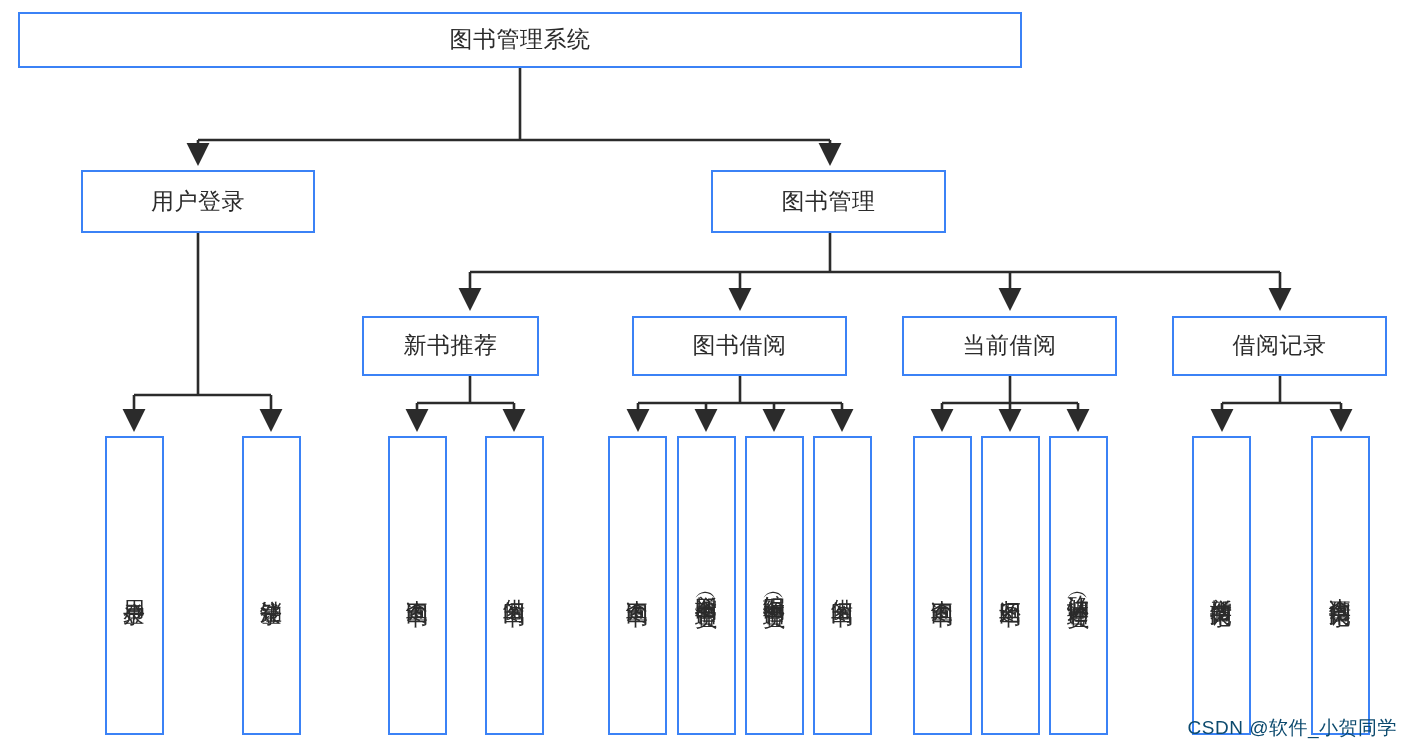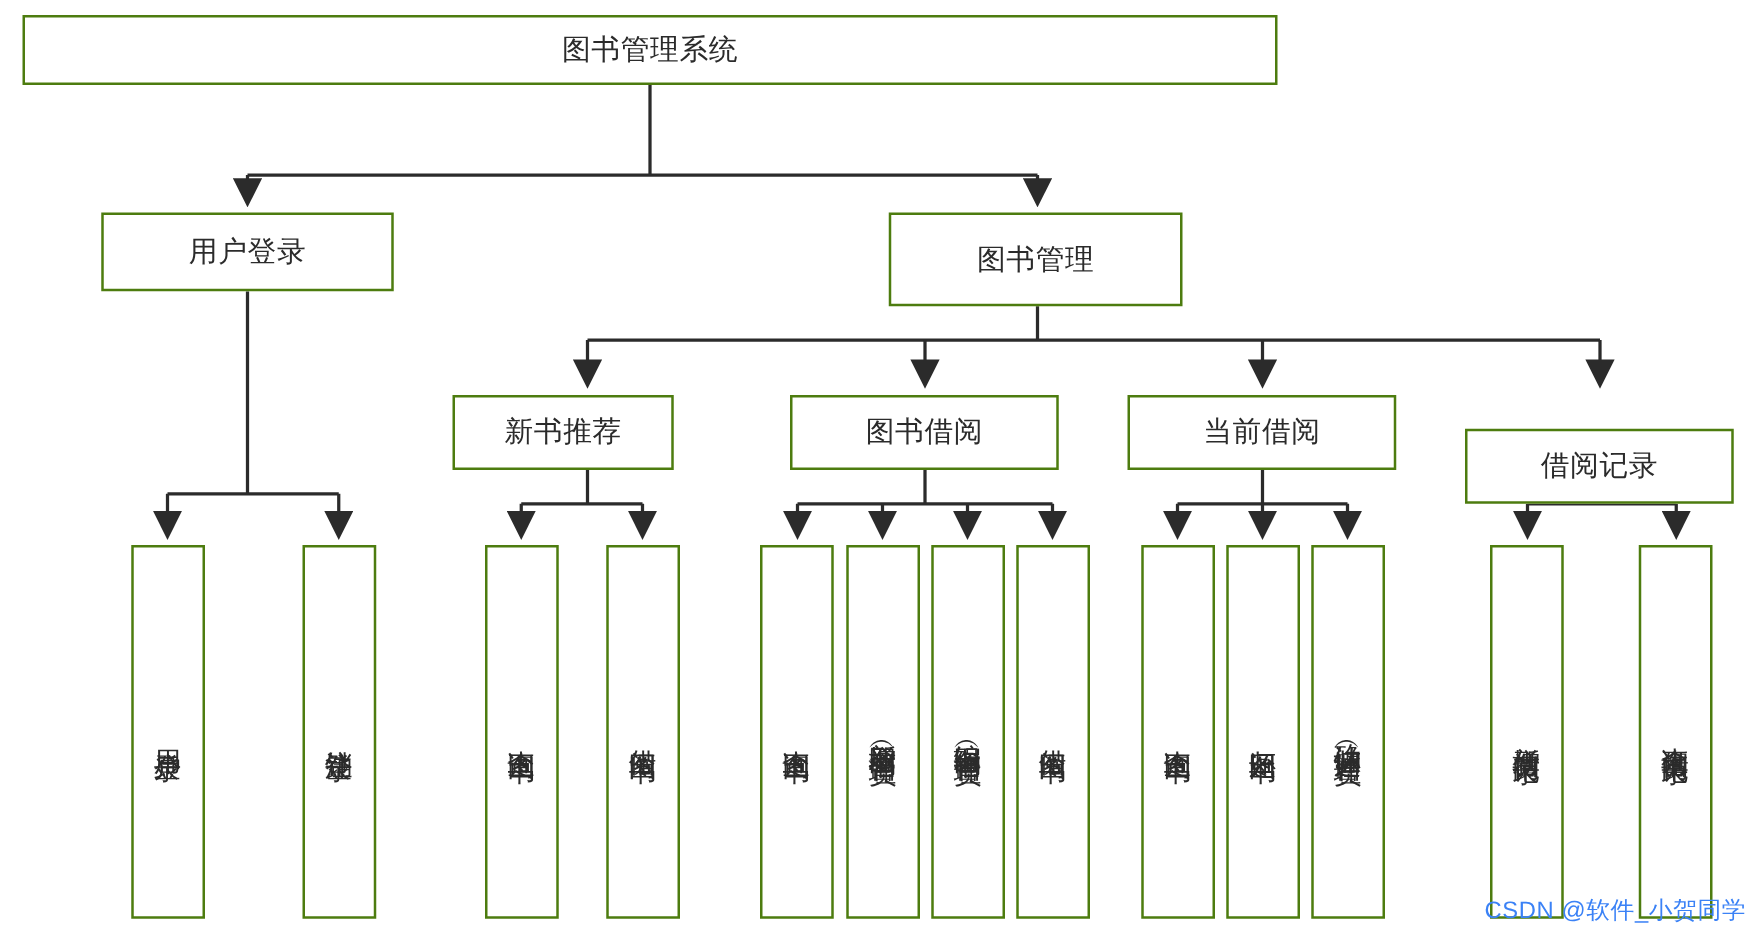--- a/index.html
+++ b/index.html
@@ -22,21 +22,21 @@
     left: 0;
     top: 0;
     width: 1405px;
     height: 747px;
     pointer-events: none;
   }
   .node {
     position: absolute;
     box-sizing: border-box;
     background: #ffffff;
-    border: 2px solid #4d7c0f;
+    border: 2px solid #3b82f6;
     display: flex;
     align-items: center;
     justify-content: center;
     color: #2b2b2b;
     z-index: 2;
   }
   .node .label {
     display: block;
     text-align: center;
     line-height: 1.18;
@@ -58,21 +58,21 @@
     font-size: 22px;
     line-height: 1.05;
     letter-spacing: 2px;
     white-space: nowrap;
   }
   .watermark {
     position: absolute;
     right: 8px;
     bottom: 6px;
     font-size: 19px;
-    color: #3b82f6;
+    color: #0c4a6e;
     letter-spacing: 0.5px;
     z-index: 5;
     white-space: nowrap;
   }
 </style>
 </head>
 <body>
 
 <div id="canvas">
 
@@ -127,34 +127,34 @@
     </g>
   </svg>
 
   <div class="node horiz" style="left:18px; top:12px; width:1004px; height:56px;">
     <span class="label">图书管理系统</span>
   </div>
 
   <div class="node horiz" style="left:81px; top:170px; width:234px; height:63px;">
     <span class="label">用户登录</span>
   </div>
-  <div class="node horiz" style="left:711px; top:170px; width:235px; height:75px;">
+  <div class="node horiz" style="left:711px; top:170px; width:235px; height:63px;">
     <span class="label">图书管理</span>
   </div>
 
   <div class="node horiz" style="left:362px; top:316px; width:177px; height:60px;">
     <span class="label">新书推荐</span>
   </div>
   <div class="node horiz" style="left:902px; top:316px; width:215px; height:60px;">
     <span class="label">当前借阅</span>
   </div>
   <div class="node horiz" style="left:632px; top:316px; width:215px; height:60px;">
     <span class="label">图书借阅</span>
   </div>
-  <div class="node horiz" style="left:1172px; top:316px; width:215px; height:60px;margin-top:27px;">
+  <div class="node horiz" style="left:1172px; top:316px; width:215px; height:60px;">
     <span class="label">借阅记录</span>
   </div>
 
   <div class="node vert" style="left:105px; top:436px; width:59px; height:299px;">
     <span class="label">用户登录</span>
   </div>
   <div class="node vert" style="left:242px; top:436px; width:59px; height:299px;">
     <span class="label">注销登录</span>
   </div>
 

